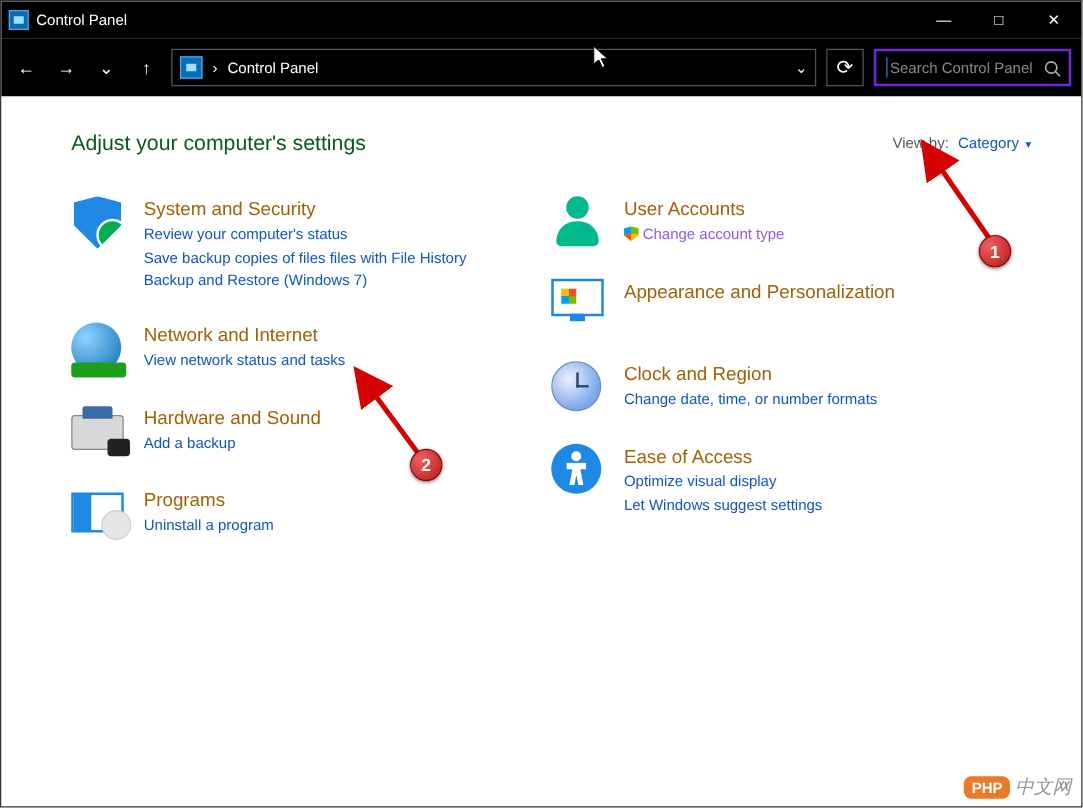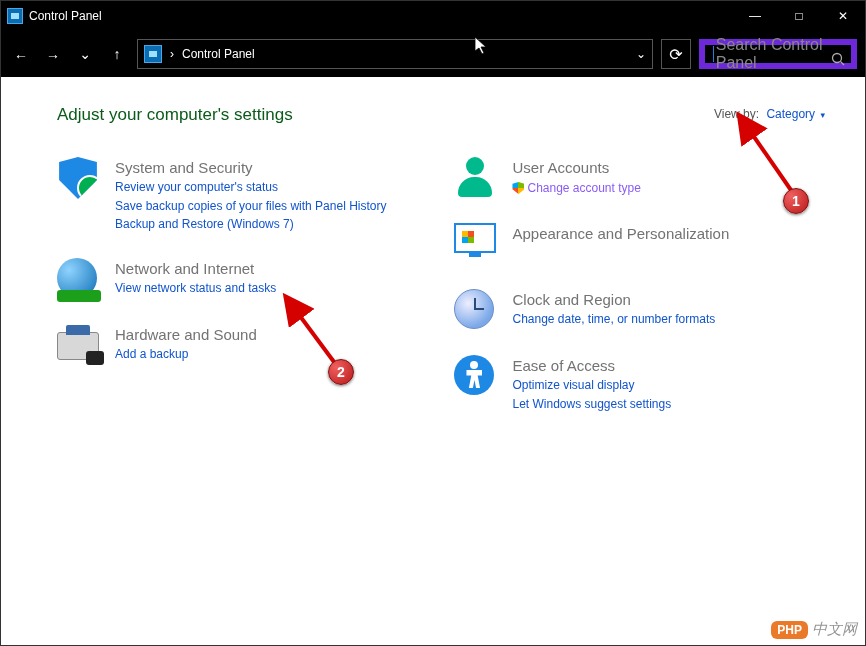--- a/index.html
+++ b/index.html
@@ -11,35 +11,35 @@
   .titlebar-title { font-size: 12px; }
   .titlebar-controls { display: flex; }
   .tc { width: 44px; height: 30px; display: flex; align-items: center; justify-content: center; color: #fff; font-size: 12px; }
 
   .navrow { height: 46px; background: #000; display: flex; align-items: center; padding: 0 8px; gap: 8px; }
   .navbtn { width: 24px; height: 24px; display:flex; align-items:center; justify-content:center; color:#fff; font-size:14px; }
   .addrbar { flex: 1 1 auto; background: #000; border: 1px solid #555; height: 30px; display: flex; align-items: center; padding: 0 6px; color:#fff; font-size: 12px; gap:8px; }
   .addrbar .smicon { width:18px; height:18px; background:#0a6db3; border:1px solid #4aa7e8; flex:0 0 auto; display:flex;align-items:center;justify-content:center;}
   .addrbar .spacer { flex:1 1 auto; }
   .refreshbtn { width:30px; height:30px; border:1px solid #555; display:flex;align-items:center;justify-content:center;color:#fff;}
-  .searchbox { width:158px; height:30px; border:6px solid #6d28d9; background:#000; color:#888; font-size:16px; padding: 0 24px 0 8px; position:relative; display:flex; align-items:center;}
+  .searchbox { width:158px; height:30px; border:2px solid #6d28d9; background:#000; color:#888; font-size:12px; padding: 0 24px 0 8px; position:relative; display:flex; align-items:center;}
   .searchbox .sicon { position:absolute; right:6px; top:7px; color:#888; }
   .searchbox .caret { width:1px; height:16px; background:#2a7bd6; margin-right:2px; }
 
   .content { padding: 28px 40px 0 56px; color:#000; position:relative; height: calc(100% - 76px); }
   .heading { color:#0a5b1a; font-size:17px; font-weight:400; margin-bottom: 32px; }
   .viewby { position:absolute; right:40px; top:30px; font-size:12px; color:#555; }
   .viewby .lnk { color:#1154cc; margin-left:4px; }
   .viewby .drop { color:#1154cc; font-size:9px; margin-left:2px; }
 
   .columns { display:flex; gap: 68px; }
   .col { display:flex; flex-direction:column; }
   .item { display:flex; gap:16px; margin-bottom: 24px; }
   .icon { width:42px; height:42px; flex:0 0 auto; position:relative; }
-  .itxt .title { color:#737373; font-size:15px; line-height:1.4; cursor:pointer; }
+  .itxt .title { color:#a16207; font-size:15px; line-height:1.4; cursor:pointer; }
   .itxt .sublink { color:#1154cc; font-size:12px; line-height:1.55; display:block; cursor:pointer; }
   .itxt .subline { color:#8b5cf6; font-size:12px; line-height:1.55; }
   .shieldsm { display:inline-block; width:12px; height:12px; vertical-align:-2px; margin-right:3px;
      background: conic-gradient(#7cbb00 0 25%, #ffb900 25% 50%, #f25022 50% 75%, #00a4ef 75% 100%);
      clip-path: polygon(50% 0%, 100% 15%, 100% 60%, 50% 100%, 0% 60%, 0% 15%); }
 
   
   .ic-shield { width:42px; height:42px; background:#1e88e5; clip-path: polygon(50% 0%, 95% 12%, 95% 55%, 50% 100%, 5% 55%, 5% 12%); position:relative;}
   .ic-shield::after{content:"";position:absolute;right:-4px;bottom:-2px;width:22px;height:22px;background:#00b050;border:2px solid #fff;border-radius:50%;}
   .ic-globe{width:40px;height:40px;border-radius:50%;background:radial-gradient(circle at 30% 30%,#8fd3ff,#0a6db3);position:relative;}
@@ -135,21 +135,21 @@
 
     <div class="col">
 
       <div class="item">
         <div class="icon">
             <div class="ic-shield"></div>
           </div>
         <div class="itxt">
           <div class="title">System and Security</div>
           <span class="sublink">Review your computer's status</span>
-          <span class="sublink">Save backup copies of your files with Panel History</span>
+          <span class="sublink">Save backup copies of files files with File History</span>
           <span class="sublink">Backup and Restore (Windows 7)</span>
         </div>
       </div>
 
       <div class="item">
         <div class="icon">
             <div class="ic-globe"></div>
           </div>
         <div class="itxt">
           <div class="title">Network and Internet</div>
@@ -160,20 +160,29 @@
       <div class="item">
         <div class="icon">
             <div class="ic-printer"></div>
           </div>
         <div class="itxt">
           <div class="title">Hardware and Sound</div>
           <span class="sublink">Add a backup</span>
         </div>
       </div>
 
+      <div class="item">
+        <div class="icon">
+            <div class="ic-programs"></div>
+          </div>
+        <div class="itxt">
+          <div class="title">Programs</div>
+          <span class="sublink">Uninstall a program</span>
+        </div>
+      </div>
 
     </div>
 
     <div class="col">
 
       <div class="item">
         <div class="icon ic-user">
             <div class="head"></div>
             <div class="body"></div>
           </div>

